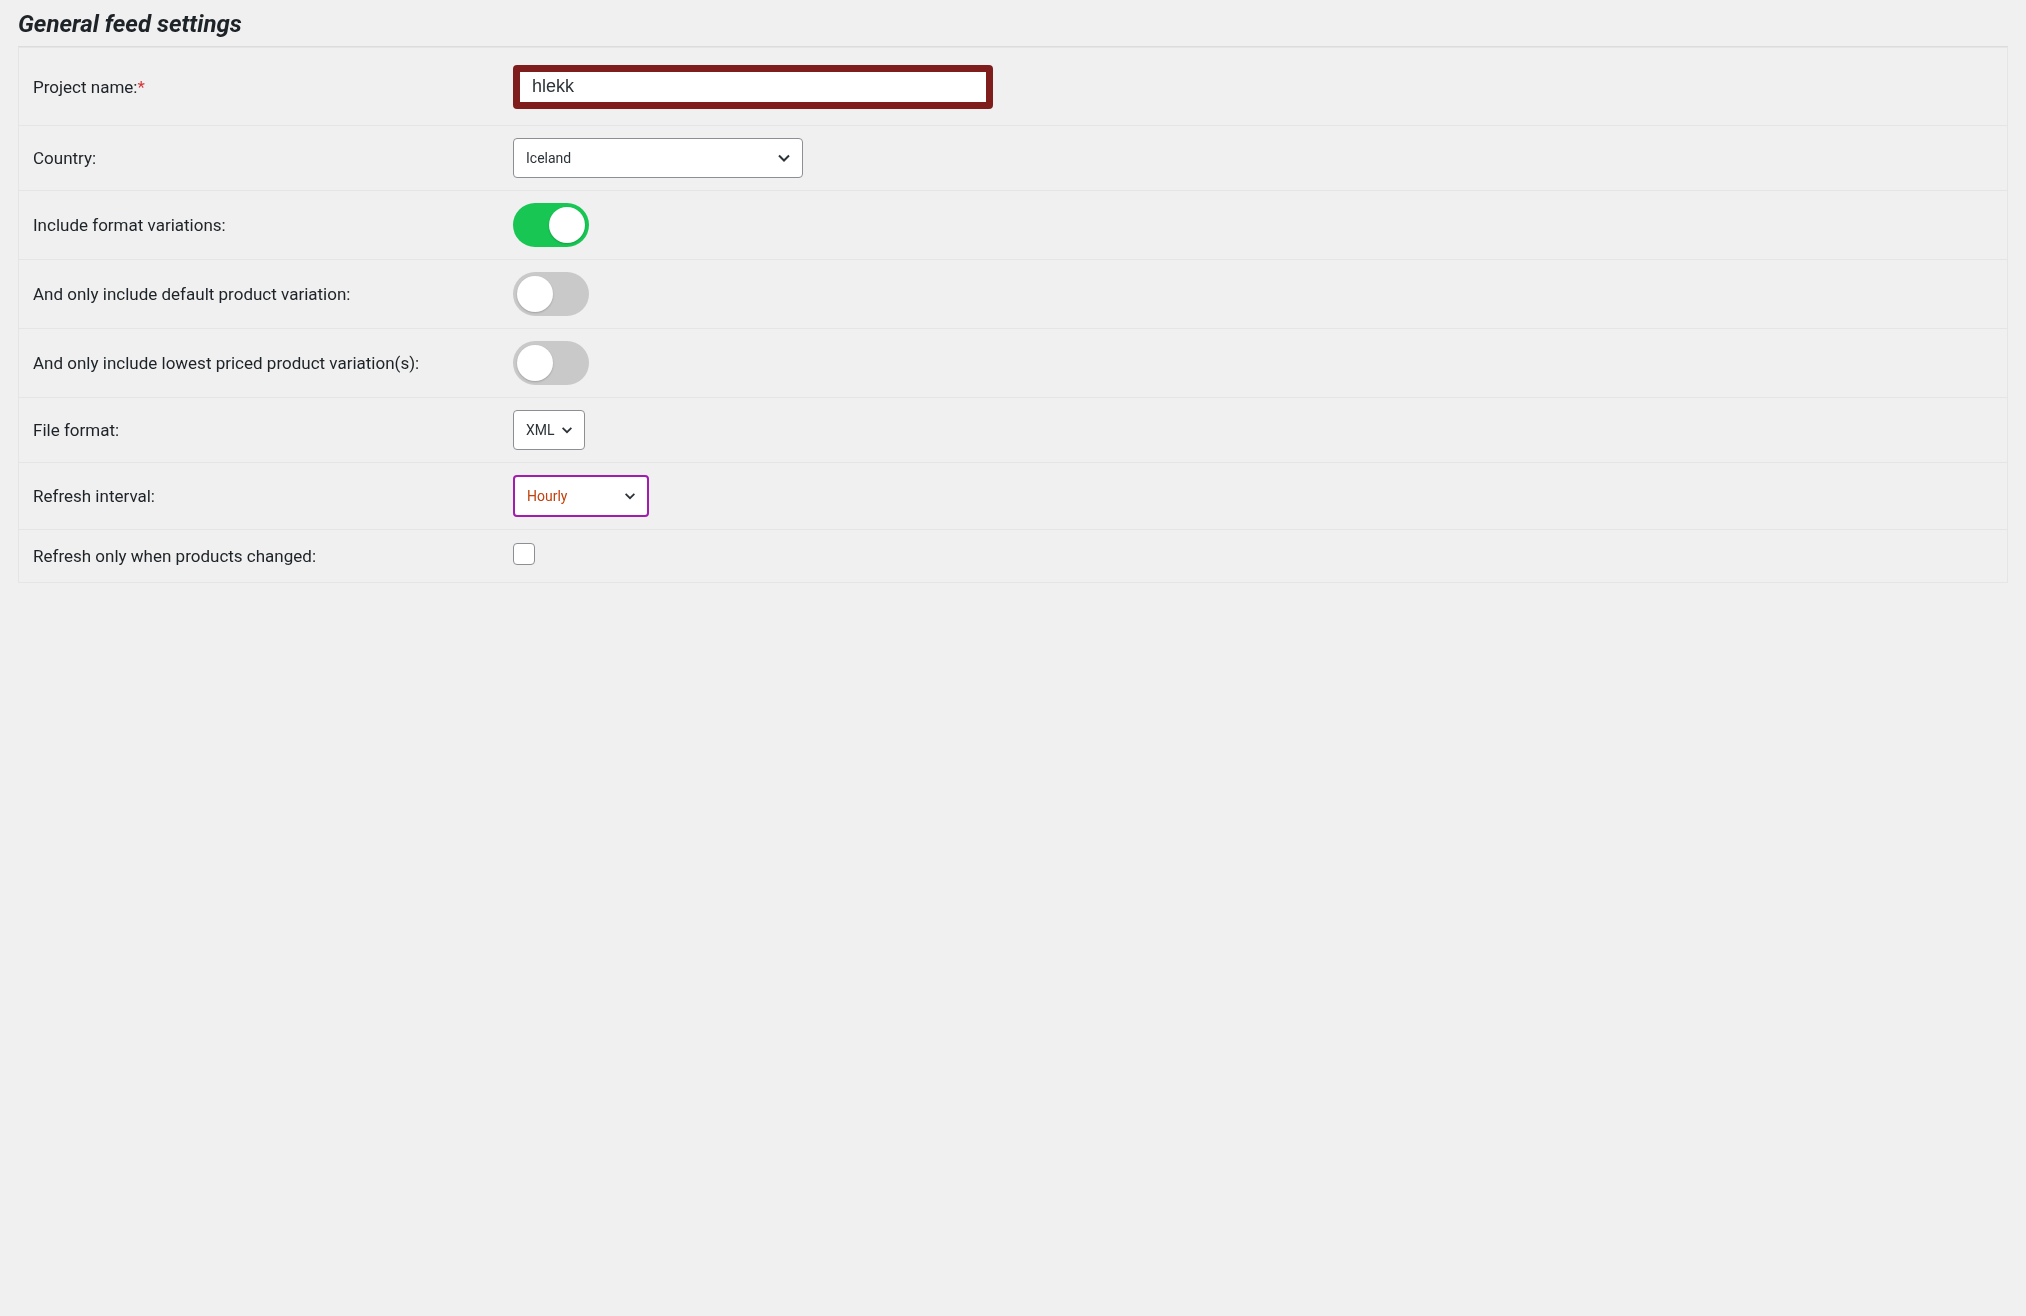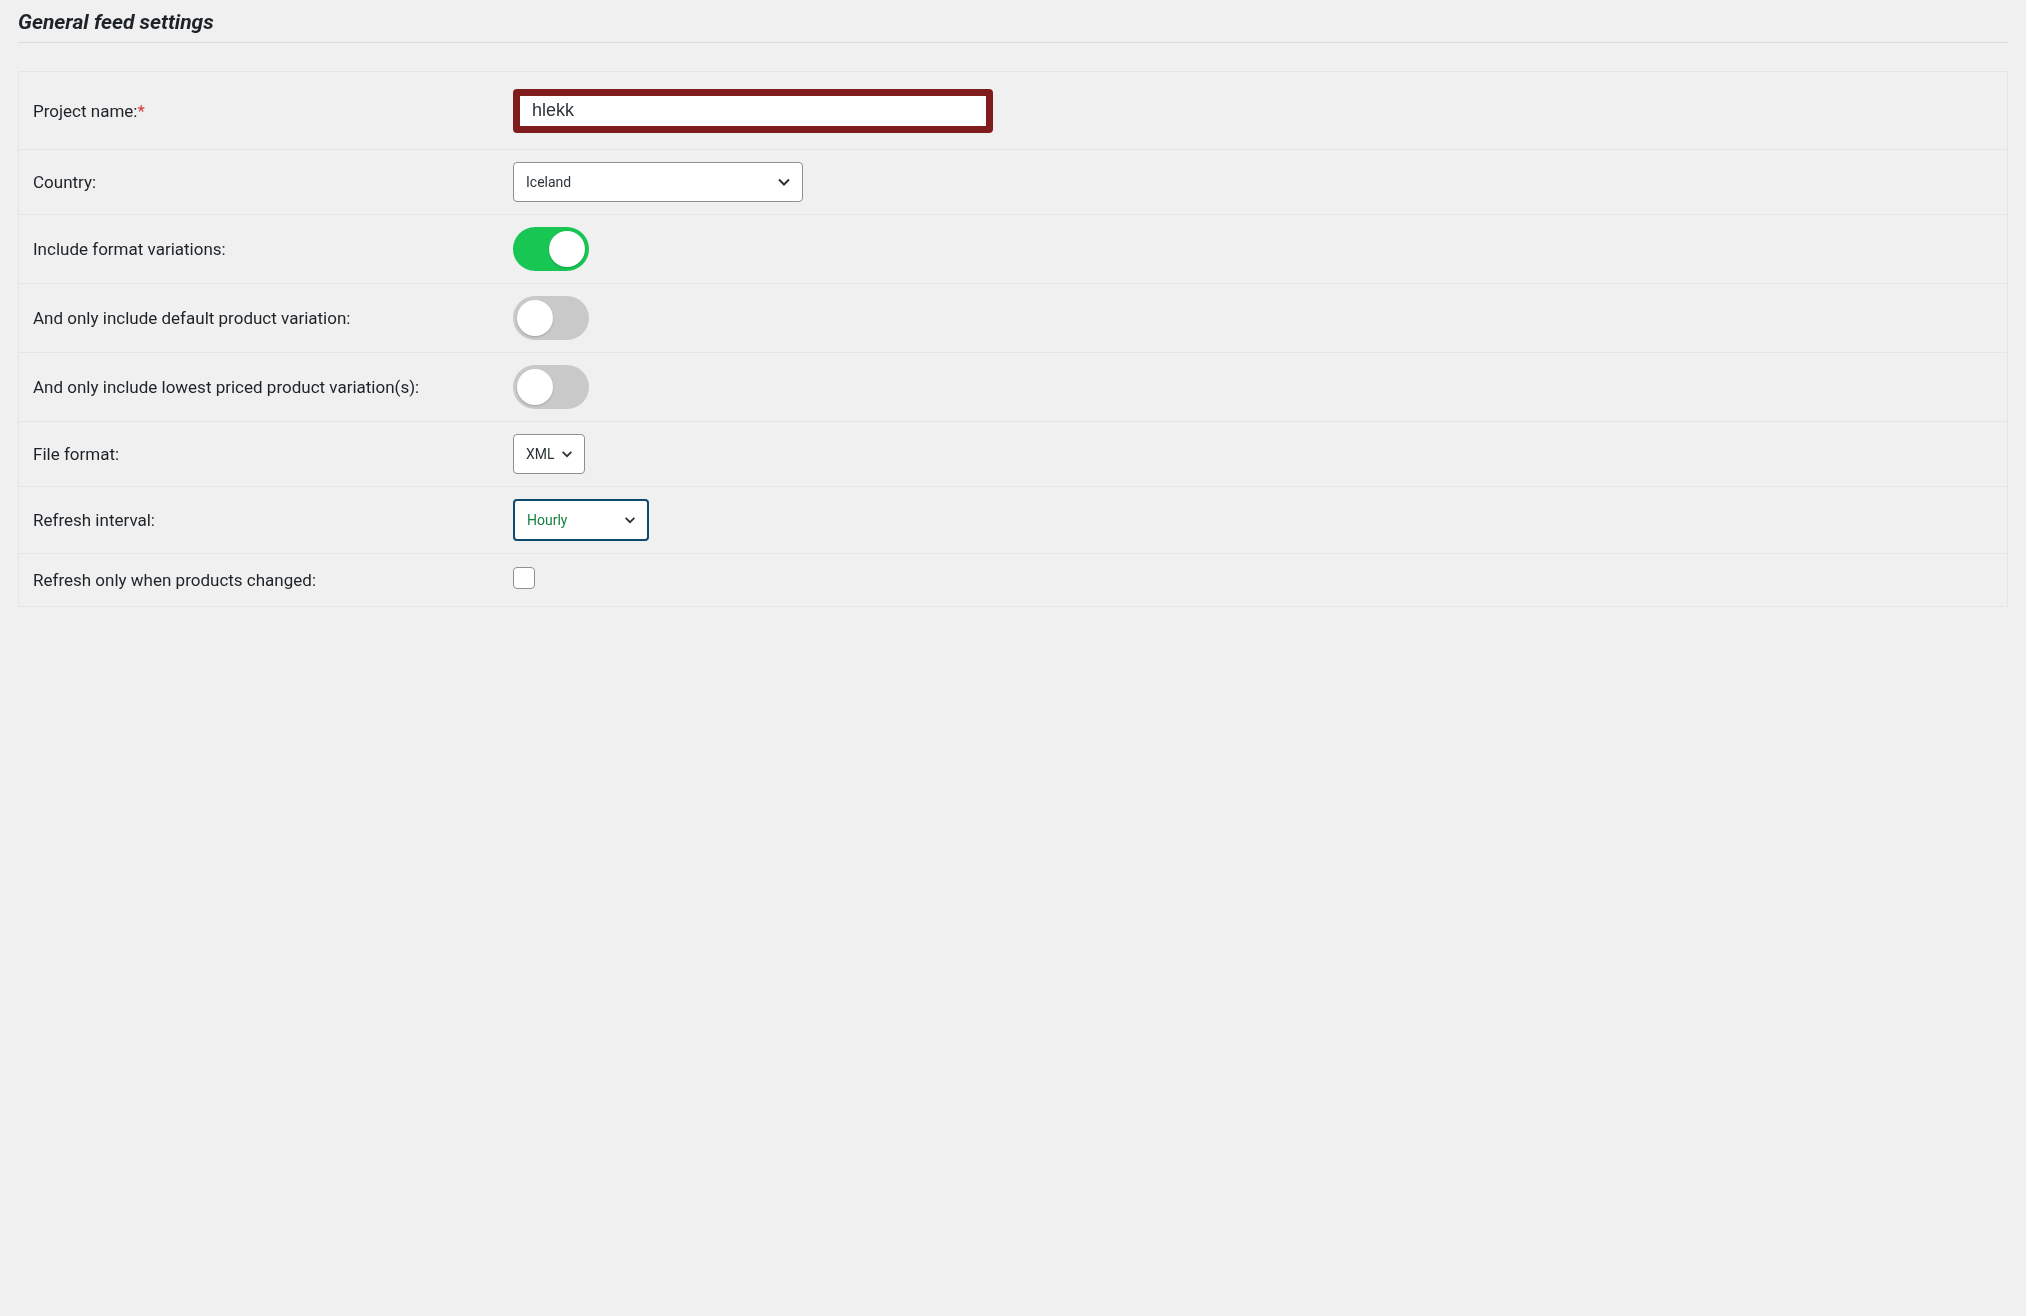--- a/index.html
+++ b/index.html
@@ -5,25 +5,24 @@
   * { box-sizing: border-box; margin: 0; padding: 0; }
   body {
     background: #f0f0f1;
     font-family: -apple-system, BlinkMacSystemFont, "Segoe UI", Roboto, sans-serif;
     color: #1d2327;
     padding: 10px 18px;
   }
   .section-title {
     font-style: italic;
     font-weight: 700;
-    font-size: 21px;
+    font-size: 24px;
     color: #1d2327;
     padding: 0 0 8px 0;
     border-bottom: 1px solid #dcdcde;
-    margin-bottom: 28px;
   }
   .settings-table {
     width: 100%;
     border: 1px solid #e5e5e5;
     border-collapse: collapse;
     background: #f0f0f1;
   }
   .settings-row {
     display: flex;
     align-items: center;
@@ -62,22 +61,22 @@
     padding: 0 36px 0 12px;
     font-size: 14px;
     color: #2c3338;
     cursor: pointer;
   }
   .select.w-country { width: 290px; }
   .select.w-channel { width: 432px; }
   .select.w-file    { width: 72px; }
   .select.w-refresh {
     width: 136px;
-    border: 2px solid #0c4a6e;
-    color: #15803d;
+    border: 2px solid #a21caf;
+    color: #c2410c;
     height: 42px;
   }
   .select .chev {
     position: absolute;
     right: 10px;
     top: 50%;
     transform: translateY(-50%);
     pointer-events: none;
   }
   .chev svg { display: block; }

